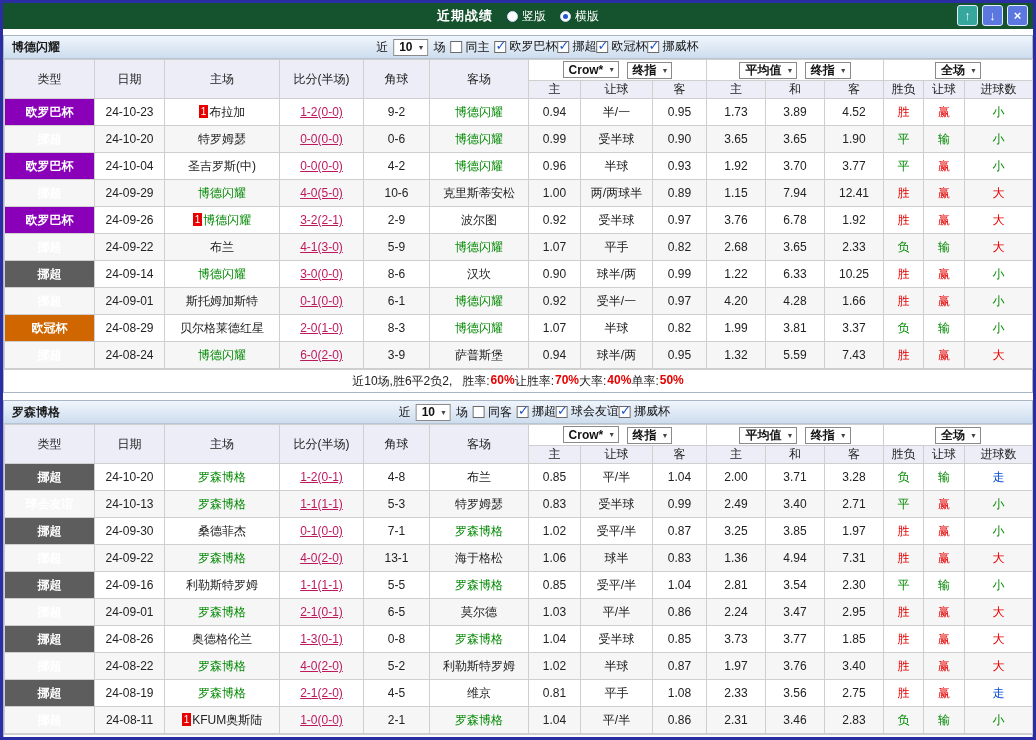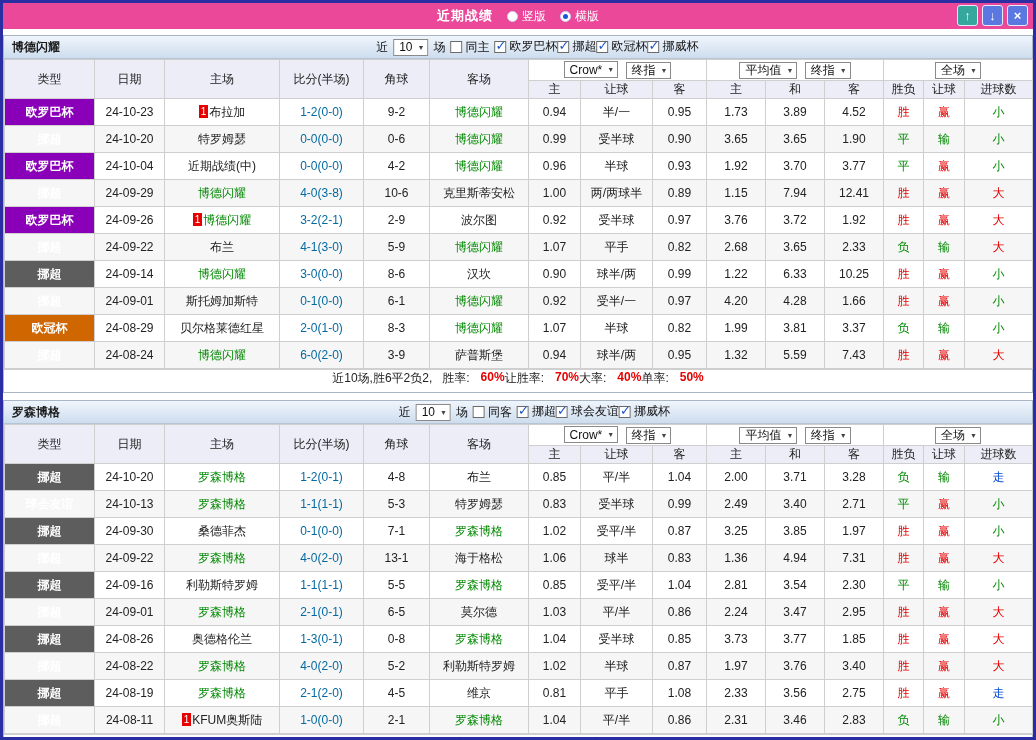--- a/index.html
+++ b/index.html
@@ -1,40 +1,40 @@
 <!DOCTYPE html>
 <html><head>
 <meta charset="utf-8">
 <style>
   html,body{margin:0;padding:0;}
   body{width:1036px;font-family:"Liberation Sans","DejaVu Sans",sans-serif;font-size:12px;color:#222;background:#fff;}
   .window{width:1036px;height:740px;box-sizing:border-box;border:3px solid #2b2ea3;background:#fff;display:flex;flex-direction:column;overflow:hidden;}
   [data-interactable="true"]{cursor:pointer;}
 
   
-  .titlebar{flex:0 0 26px;height:26px;background:#ec4899;color:#fff;display:flex;align-items:center;position:relative;text-align:center;}
+  .titlebar{flex:0 0 26px;height:26px;background:#14532d;color:#fff;display:flex;align-items:center;position:relative;text-align:center;}
   .title-group{margin:0 auto;display:flex;align-items:center;gap:14px;}
   .app-title{font-weight:bold;font-size:13px;letter-spacing:1px;}
   .radio{display:inline-flex;align-items:center;gap:4px;font-size:12px;}
   .rdot{width:11px;height:11px;border-radius:50%;background:#fff;display:inline-block;position:relative;border:1px solid #cfd6ff;box-sizing:border-box;}
   .rdot.on::after{content:"";position:absolute;left:2px;top:2px;width:5px;height:5px;border-radius:50%;background:#1f55d7;}
   .win-buttons{position:absolute;right:5px;top:2px;display:flex;gap:4px;}
   .wbtn{width:21px;height:21px;border:1px solid #e6ecff;border-radius:3px;color:#fff;display:flex;align-items:center;justify-content:center;font-size:13px;font-weight:bold;box-sizing:border-box;}
   .wbtn.up{background:#35a79d;}
   .wbtn.down{background:#5a78e0;}
   .wbtn.close{background:#5a78e0;}
 
   .content{flex:1;padding-top:6px;}
 
   
   .section{border:1px solid #a9b6c6;margin:0 0 7px 0;}
   .section-bar{height:22px;background:linear-gradient(#f0f5fc,#cdddee);display:flex;align-items:center;padding:0 8px;position:relative;border-bottom:1px solid #b7c4d4;}
   .team-name{font-weight:bold;color:#1a1a1a;}
   .filters{position:absolute;left:50%;transform:translateX(-44%);display:flex;align-items:center;gap:5px;white-space:nowrap;color:#111;}
-  .selbox{display:inline-flex;align-items:center;justify-content:space-between;border:1px solid #8a8a8a;background:#fff;height:17px;padding:0 3px 0 5px;gap:5px;color:#111;box-sizing:border-box;}
+  .selbox{display:inline-flex;align-items:center;justify-content:space-between;border:1px solid #8a8a8a;background:#fff;height:17px;padding:0 3px 0 5px;gap:5px;color:#111;box-sizing:border-box;font-weight:bold;}
   .selbox .arr{font-style:normal;font-size:7px;color:#444;}
   .cb{width:12px;height:12px;border:1px solid #6a6a6a;background:#fff;display:inline-block;position:relative;margin-right:3px;vertical-align:-2px;box-sizing:border-box;}
   .cb.checked::after{content:"✓";position:absolute;left:0;top:-4px;font-size:13px;font-weight:bold;color:#1b52c9;}
   label{display:inline-flex;align-items:center;}
 
   
   table.grid{width:100%;border-collapse:collapse;table-layout:fixed;}
   .grid th,.grid td{border:1px solid #cfcfcf;text-align:center;padding:0;height:26px;overflow:hidden;white-space:nowrap;font-weight:normal;}
   .grid thead th{background:#ededf8;color:#222;}
   .hdr-top th{height:20px;}
@@ -44,26 +44,26 @@
   tbody tr:nth-child(even) td{background:#f6f6f6;}
   td.lg{color:#fff;font-weight:bold;}
   .lg-purple{background:#8a00b8;}
   .lg-gray{background:#5d5d5d;}
   .lg-orange{background:#cf6600;}
   .lg-teal{background:#00a9a4;}
   .c-red{color:#e60000;}
   .c-green{color:#008800;}
   .c-blue{color:#0047d0;}
   .self{color:#008800;}
-  td.score{color:#0369a1;}
+  td.score{color:#be185d;text-decoration:underline;}
   .rank{display:inline-block;background:#e60000;color:#fff;font-size:10px;line-height:13px;height:13px;padding:0 2px;margin-right:1px;vertical-align:1px;}
   .rank:empty{display:none;}
-  .summary{height:22px;display:flex;justify-content:center;gap:10px;background:#fff;border-top:1px solid #cfcfcf;}
+  .summary{height:22px;display:flex;align-items:center;justify-content:center;gap:10px;background:#fff;border-top:1px solid #cfcfcf;}
   .summary b{font-weight:bold;}
-  .stat{display:inline-flex;gap:11px;}
+  .stat{display:inline-flex;gap:1px;}
 </style>
 </head>
 <body>
 
 <div class="window" data-interactable="false">
 
   <div class="titlebar" data-interactable="false">
     <div class="title-group">
       <span class="app-title" data-interactable="false">近期战绩</span>
       <span class="radio" data-interactable="true">
@@ -213,39 +213,39 @@
             <td data-interactable="false">3.65</td>
             <td data-interactable="false">3.65</td>
             <td data-interactable="false">1.90</td>
             <td data-interactable="false" class="c-green">平</td>
             <td data-interactable="false" class="c-green">输</td>
             <td data-interactable="false" class="c-green">小</td>
           </tr>
             <tr data-interactable="true">
             <td class="lg lg-purple" data-interactable="false">欧罗巴杯</td>
             <td data-interactable="false">24-10-04</td>
-            <td data-interactable="false"><span data-interactable="true">近期战绩(中)</span></td>
+            <td data-interactable="false"><span data-interactable="true">圣吉罗斯(中)</span></td>
             <td class="score" data-interactable="false">0-0(0-0)</td>
             <td data-interactable="false">4-2</td>
             <td data-interactable="false"><span data-interactable="true" class="self">博德闪耀</span></td>
             <td data-interactable="false">0.96</td>
             <td data-interactable="false">半球</td>
             <td data-interactable="false">0.93</td>
             <td data-interactable="false">1.92</td>
             <td data-interactable="false">3.70</td>
             <td data-interactable="false">3.77</td>
             <td data-interactable="false" class="c-green">平</td>
             <td data-interactable="false" class="c-red">赢</td>
             <td data-interactable="false" class="c-green">小</td>
           </tr>
             <tr data-interactable="true">
             <td class="lg lg-gray" data-interactable="false">挪超</td>
             <td data-interactable="false">24-09-29</td>
             <td data-interactable="false"><span data-interactable="true" class="self">博德闪耀</span></td>
-            <td class="score" data-interactable="false">4-0(3-8)</td>
+            <td class="score" data-interactable="false">4-0(5-0)</td>
             <td data-interactable="false">10-6</td>
             <td data-interactable="false"><span data-interactable="true">克里斯蒂安松</span></td>
             <td data-interactable="false">1.00</td>
             <td data-interactable="false">两/两球半</td>
             <td data-interactable="false">0.89</td>
             <td data-interactable="false">1.15</td>
             <td data-interactable="false">7.94</td>
             <td data-interactable="false">12.41</td>
             <td data-interactable="false" class="c-red">胜</td>
             <td data-interactable="false" class="c-red">赢</td>
@@ -255,21 +255,21 @@
             <td class="lg lg-purple" data-interactable="false">欧罗巴杯</td>
             <td data-interactable="false">24-09-26</td>
             <td data-interactable="false"><span class="rank" data-interactable="false">1</span><span data-interactable="true" class="self">博德闪耀</span></td>
             <td class="score" data-interactable="false">3-2(2-1)</td>
             <td data-interactable="false">2-9</td>
             <td data-interactable="false"><span data-interactable="true">波尔图</span></td>
             <td data-interactable="false">0.92</td>
             <td data-interactable="false">受半球</td>
             <td data-interactable="false">0.97</td>
             <td data-interactable="false">3.76</td>
-            <td data-interactable="false">3.72</td>
+            <td data-interactable="false">6.78</td>
             <td data-interactable="false">1.92</td>
             <td data-interactable="false" class="c-red">胜</td>
             <td data-interactable="false" class="c-red">赢</td>
             <td data-interactable="false" class="c-red">大</td>
           </tr>
             <tr data-interactable="true">
             <td class="lg lg-gray" data-interactable="false">挪超</td>
             <td data-interactable="false">24-09-22</td>
             <td data-interactable="false"><span data-interactable="true">布兰</span></td>
             <td class="score" data-interactable="false">4-1(3-0)</td>

